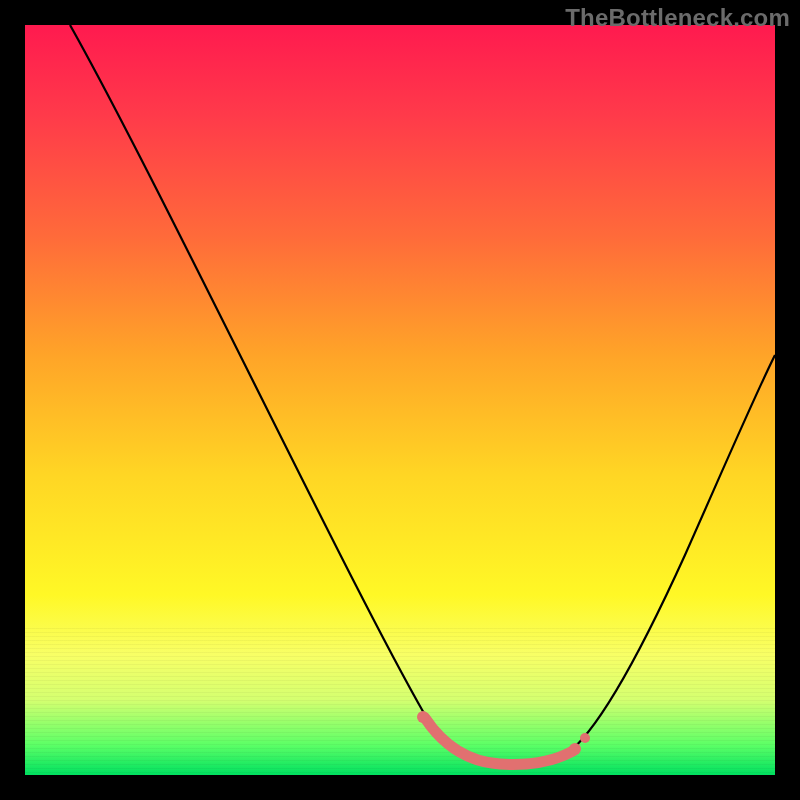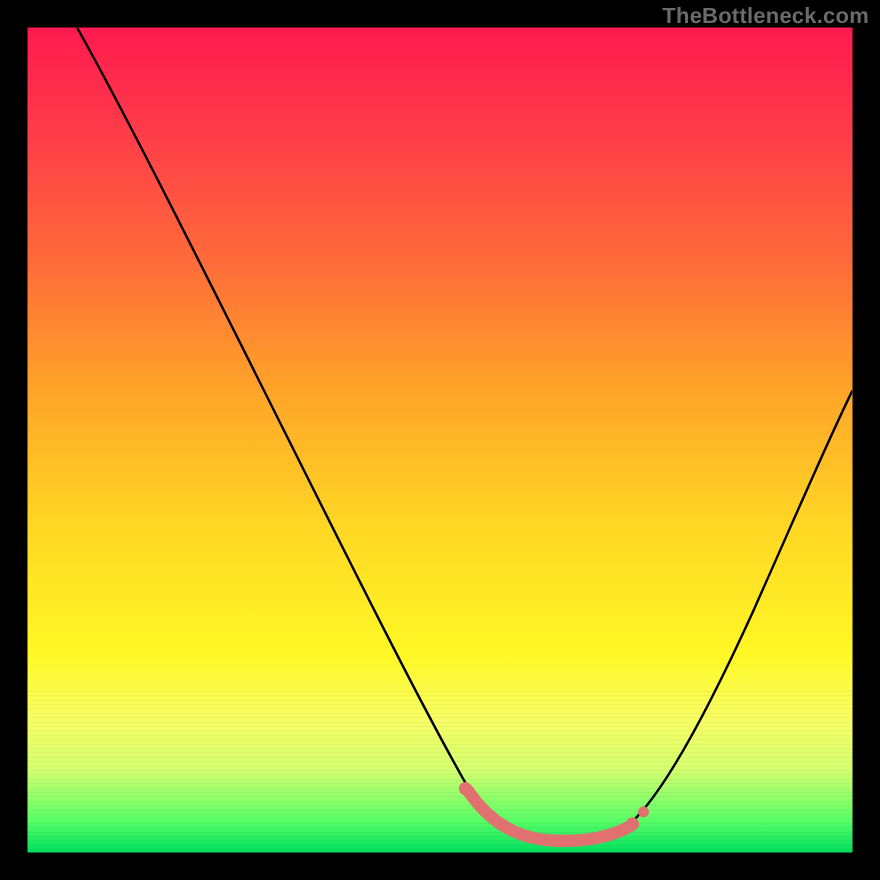--- a/index.html
+++ b/index.html
@@ -42,21 +42,21 @@
       rgba(0,0,0,0) 3px,
       rgba(0,0,0,0.04) 3px,
       rgba(0,0,0,0.04) 4px
     );
   }
   .watermark {
     position: absolute;
     top: 4px;
     right: 10px;
     font-family: Arial, Helvetica, sans-serif;
-    font-size: 20px;
+    font-size: 24px;
     font-weight: 600;
     color: #6b6b6b;
     letter-spacing: 0.2px;
   }
   svg.curve {
     position: absolute;
     left: 0; top: 0;
     width: 100%;
     height: 100%;
   }

